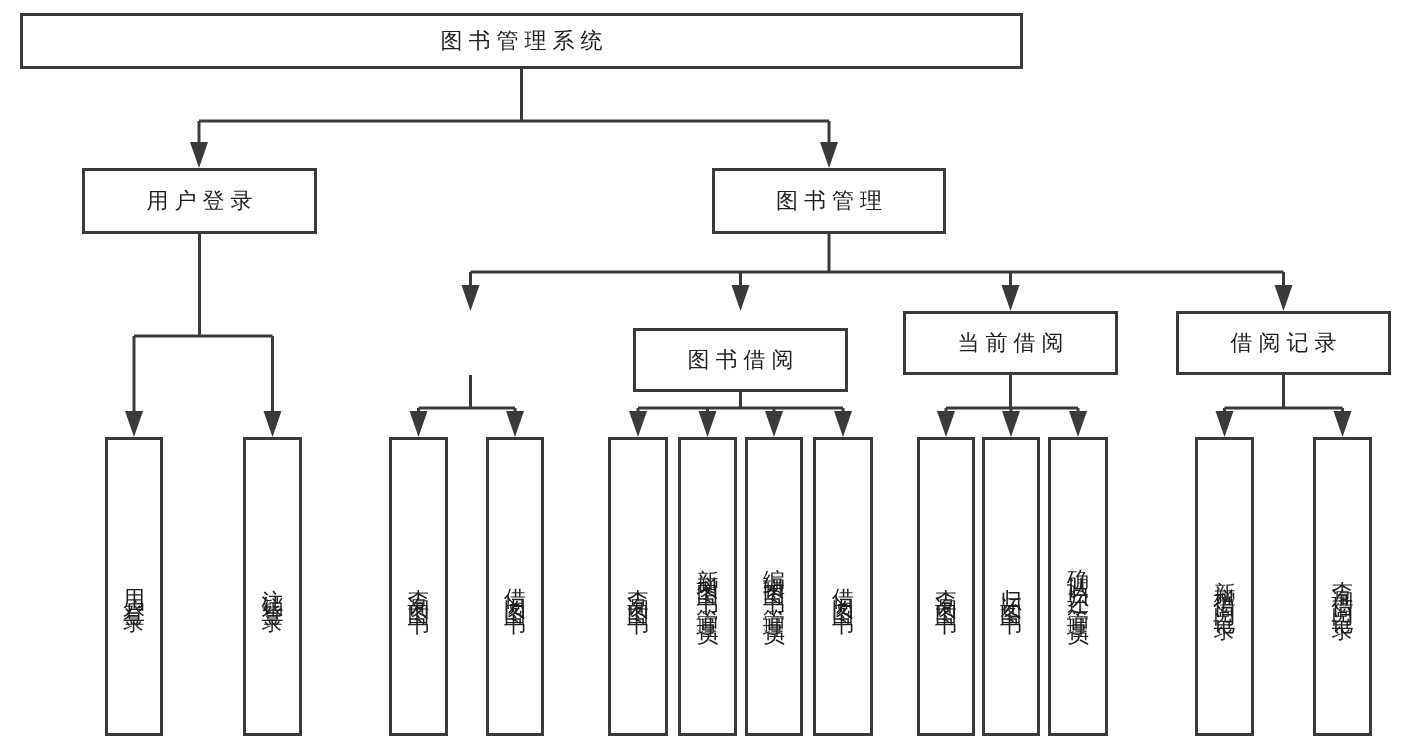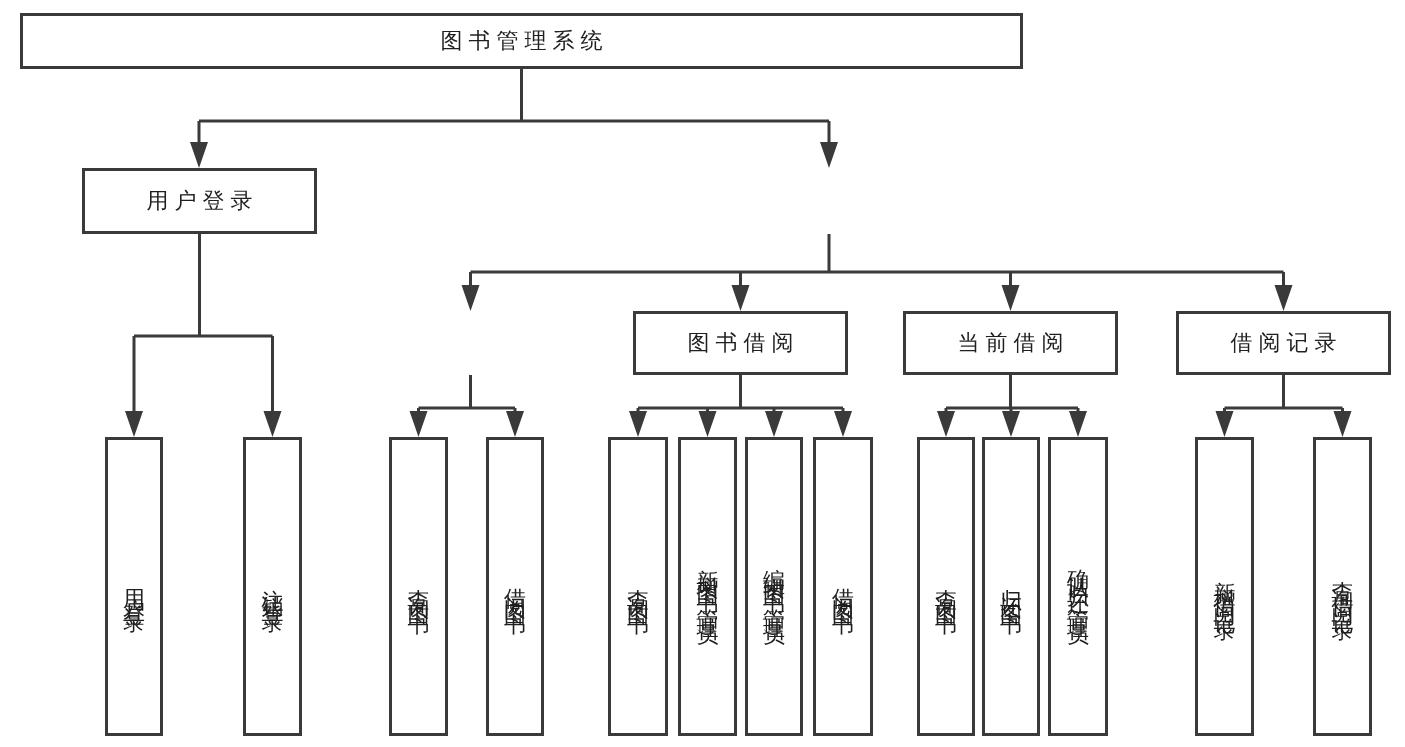--- a/index.html
+++ b/index.html
@@ -80,22 +80,25 @@
       M1333.5 411 L1351.5 411 L1342.5 437 Z"></path>
   </svg>
 
   <div class="hbox" style="left:20px; top:13px; width:1003px; height:56px">
     <span>图书管理系统</span>
   </div>
 
   <div class="hbox" style="left:82px; top:168px; width:235px; height:66px">
     <span>用户登录</span>
   </div>
+  <div class="hbox" style="left:712px; top:168px; width:234px; height:66px">
+    <span>图书管理</span>
+  </div>
 
-  <div class="hbox" style="left:633px; top:311px; width:215px; height:64px">
+  <div class="hbox" style="left:633px; top:328px; width:215px; height:64px">
     <span>图书借阅</span>
   </div>
   <div class="hbox" style="left:903px; top:311px; width:215px; height:64px">
     <span>当前借阅</span>
   </div>
   <div class="hbox" style="left:1176px; top:311px; width:215px; height:64px">
     <span>借阅记录</span>
   </div>
 
   <div class="vbox" style="left:105px; width:58px">

